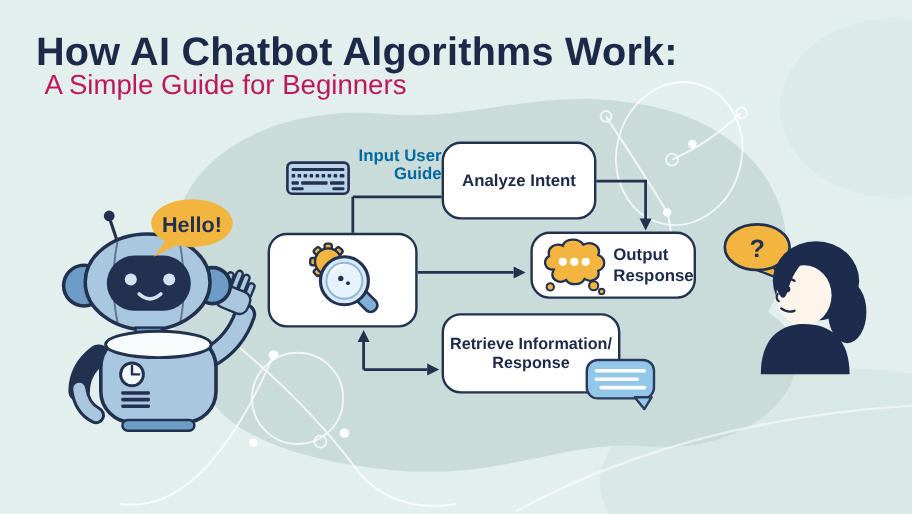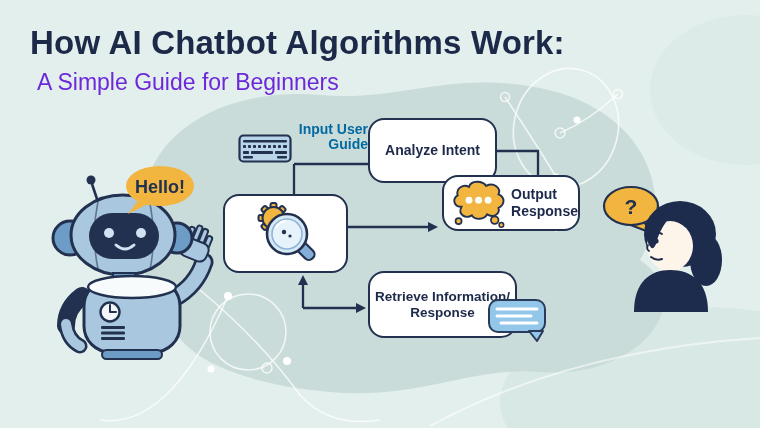--- a/index.html
+++ b/index.html
@@ -2,31 +2,31 @@
 <html><head>
 <meta charset="utf-8">
 <style>
   html,body{margin:0;padding:0;}
   body{font-family:"Liberation Sans",sans-serif;}
   #canvas{position:relative;width:760px;height:428px;background:#e3efec;overflow:hidden;}
   svg{display:block;}
   .layer{position:absolute;left:0;top:0;width:760px;height:428px;}
 
   .title1{position:absolute;left:30px;top:24px;font-size:33px;font-weight:bold;color:#1c2949;letter-spacing:.2px;}
-  .title2{position:absolute;left:37px;top:57px;font-size:23px;font-weight:400;color:#6d28d9;margin-top:12px;}
+  .title2{position:absolute;left:37px;top:57px;font-size:23px;font-weight:400;color:#be185d;}
 
   .box{position:absolute;box-sizing:border-box;background:#ffffff;border:2px solid #22314f;
        border-radius:16px;color:#1c2949;font-weight:bold;display:flex;align-items:center;
        justify-content:center;z-index:3;}
   .box .txt{text-align:center;font-size:14px;line-height:17px;}
 
   .analyze-box{left:368px;top:118px;width:129px;height:65px;}
   .magnify-box{left:223px;top:194px;width:125px;height:79px;}
-  .output-box{left:442px;top:175px;width:138px;height:56px;justify-content:space-between;}
-  .retrieve-box{left:368px;top:271px;width:149px;height:67px;}
+  .output-box{left:442px;top:193px;width:138px;height:56px;justify-content:space-between;}
+  .retrieve-box{left:368px;top:261px;width:149px;height:67px;}
   .retrieve-box .txt{font-size:13.5px;line-height:16px;}
   .output-box .txt{text-align:left;font-size:14px;line-height:17px;margin-left:4px;}
 
   .input-label{position:absolute;left:288px;top:122px;width:80px;text-align:right;
                font-size:14px;line-height:15px;font-weight:bold;color:#0369a1;z-index:3;}
 
   .icon-abs{position:absolute;z-index:4;}
   .kbd-icon{left:238px;top:134px;}
   .chat-icon{left:487px;top:298px;}
   .robot-svg{position:absolute;left:28px;top:156px;z-index:4;}

